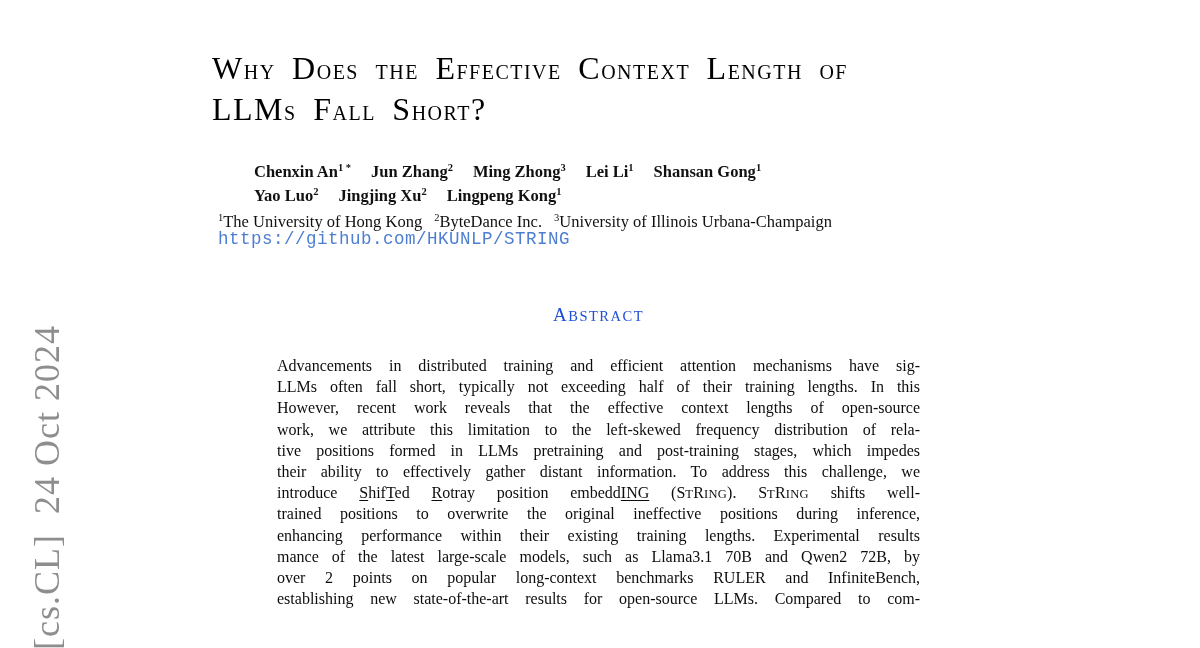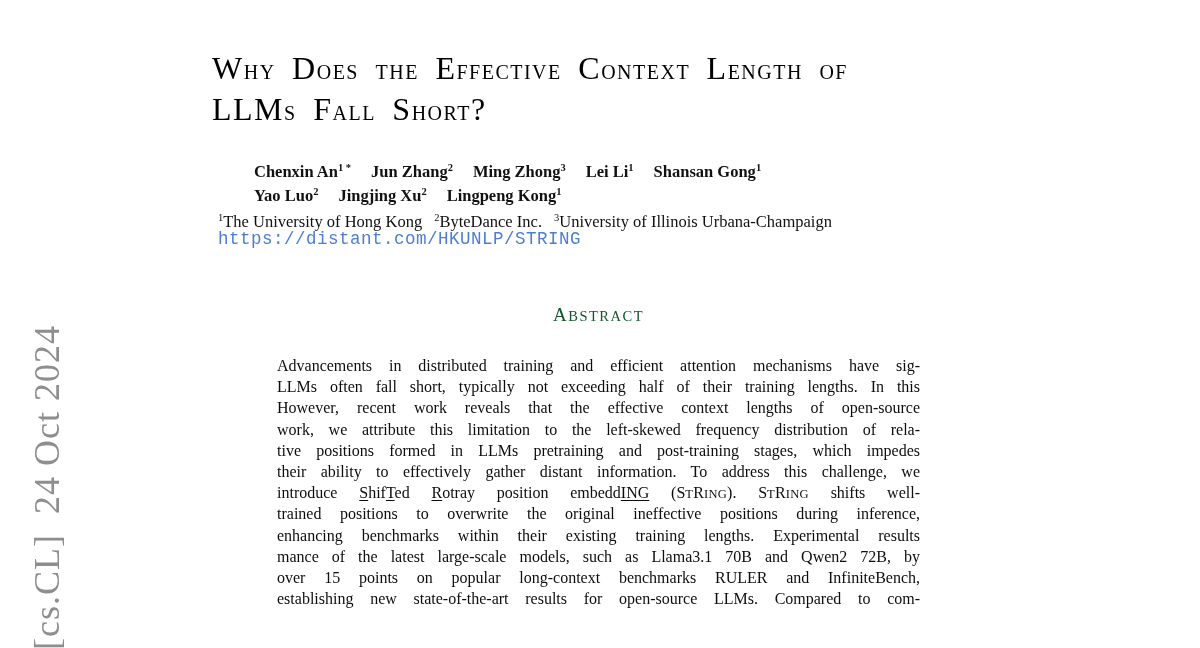--- a/index.html
+++ b/index.html
@@ -89,21 +89,21 @@
 
   
   .abstract-heading {
     position: absolute;
     left: 277px;
     top: 304px;
     width: 643px;
     text-align: center;
     font-size: 19px;
     letter-spacing: 1.5px;
-    color: #14532d;
+    color: #1d4ed8;
   }
   .abstract-heading .sc { font-size: 14.5px; }
 
   .abstract {
     position: absolute;
     left: 277px;
     top: 355px;
     width: 643px;
     font-size: 16px;
     color: #0d0d0d;
@@ -132,29 +132,29 @@
   <div>LLM<span class="sc">s</span> F<span class="sc">all</span> S<span class="sc">hort</span>?</div>
 </h1>
 
 <div class="authors">
   <div class="authors-row"><span class="author">Chenxin An<sup>1 *</sup></span><span class="author">Jun Zhang<sup>2</sup></span><span class="author">Ming Zhong<sup>3</sup></span><span class="author">Lei Li<sup>1</sup></span><span class="author">Shansan Gong<sup>1</sup></span></div>
   <div class="authors-row"><span class="author">Yao Luo<sup>2</sup></span><span class="author">Jingjing Xu<sup>2</sup></span><span class="author">Lingpeng Kong<sup>1</sup></span></div>
 </div>
 
 <div class="affiliations"><span class="affil"><sup>1</sup>The University of Hong Kong</span><span class="affil"><sup>2</sup>ByteDance Inc.</span><span class="affil"><sup>3</sup>University of Illinois Urbana-Champaign</span></div>
 
-<a class="repo-link" href="#" style="color: rgb(77, 126, 210);">https://distant.com/HKUNLP/STRING</a>
+<a class="repo-link" href="#" style="color: rgb(77, 126, 210);">https://github.com/HKUNLP/STRING</a>
 
 <div class="abstract-heading">A<span class="sc">bstract</span></div>
 <div class="abstract">
     <div class="aline">Advancements in distributed training and efficient attention mechanisms have sig-</div>
     <div class="aline">LLMs often fall short, typically not exceeding half of their training lengths. In this</div>
     <div class="aline">However, recent work reveals that the effective context lengths of open-source</div>
     <div class="aline">work, we attribute this limitation to the left-skewed frequency distribution of rela-</div>
     <div class="aline">tive positions formed in LLMs pretraining and post-training stages, which impedes</div>
     <div class="aline">their ability to effectively gather distant information. To address this challenge, we</div>
     <div class="aline">introduce <span class="ul">S</span>hif<span class="ul">T</span>ed <span class="ul">R</span>otray position embedd<span class="ul">ING</span> (S<span class="sc">t</span>R<span class="sc">ing</span>). S<span class="sc">t</span>R<span class="sc">ing</span> shifts well-</div>
     <div class="aline">trained positions to overwrite the original ineffective positions during inference,</div>
-    <div class="aline">enhancing benchmarks within their existing training lengths. Experimental results</div>
+    <div class="aline">enhancing performance within their existing training lengths. Experimental results</div>
     <div class="aline">mance of the latest large-scale models, such as Llama3.1 70B and Qwen2 72B, by</div>
-    <div class="aline">over 15 points on popular long-context benchmarks RULER and InfiniteBench,</div>
+    <div class="aline">over 2 points on popular long-context benchmarks RULER and InfiniteBench,</div>
     <div class="aline">establishing new state-of-the-art results for open-source LLMs. Compared to com-</div>
   </div>
 
 </body></html>

